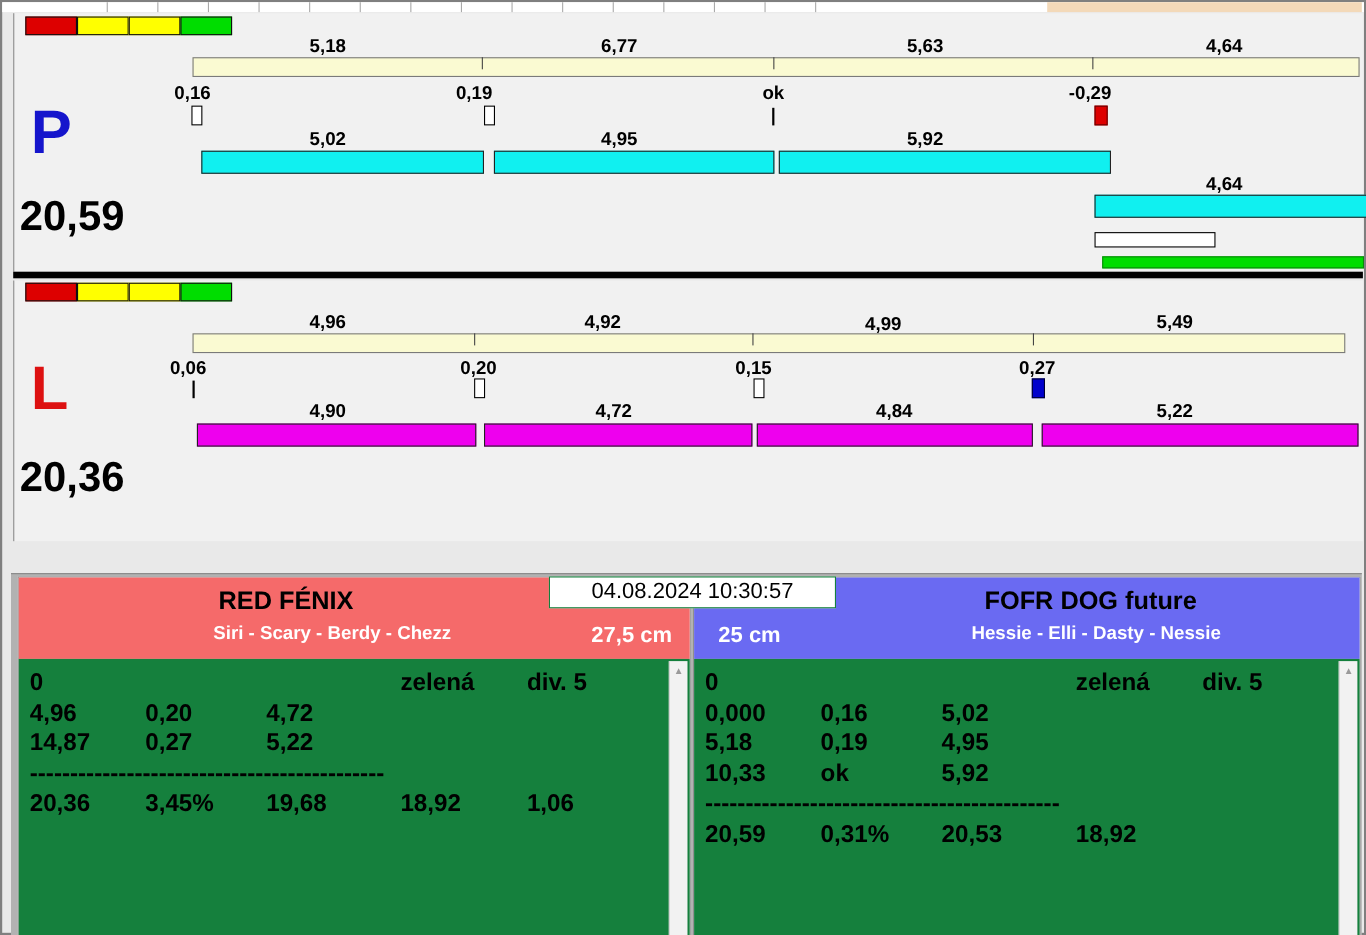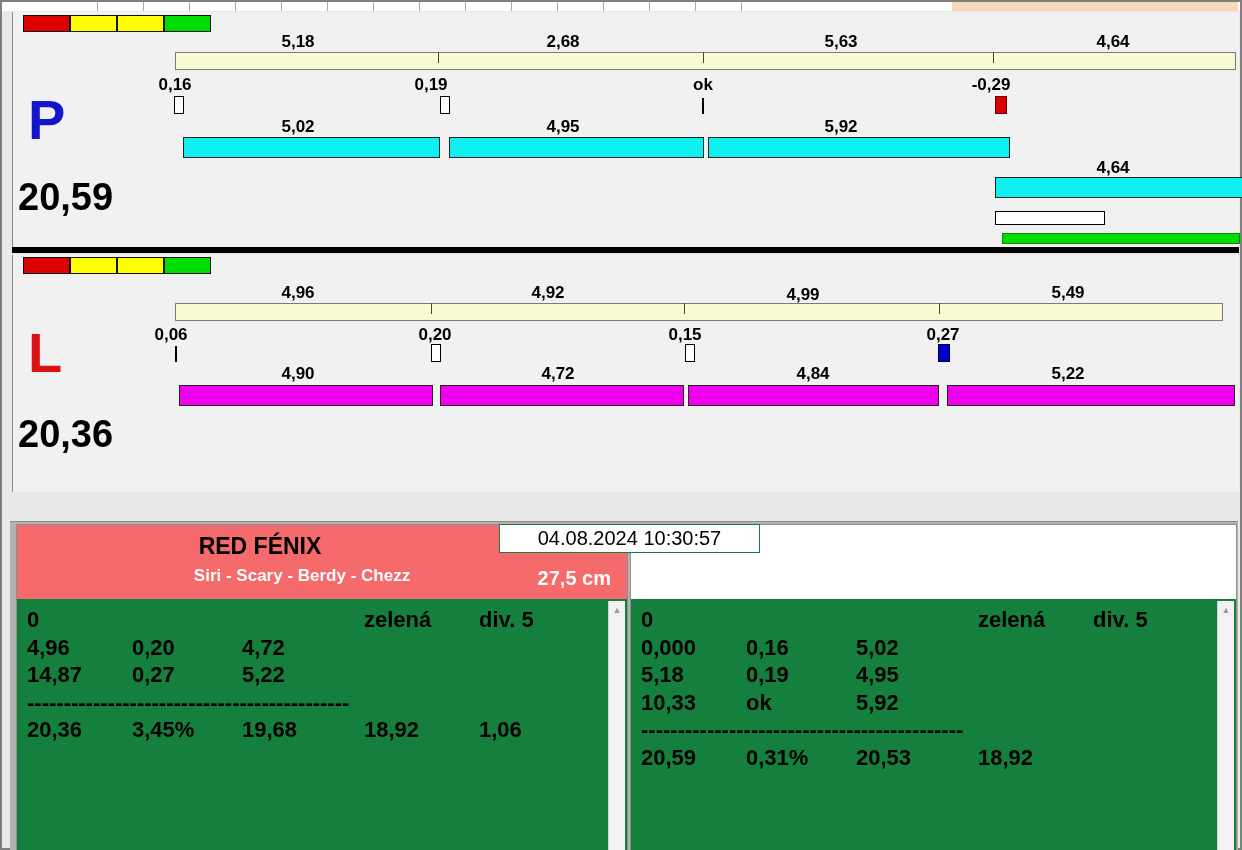--- a/index.html
+++ b/index.html
@@ -97,21 +97,21 @@
 
   <section class="lane" style="left:10px;top:10px;width:1227px;height:235px;">
     <div class="lights" style="left:10px;top:3px;">
       <span class="light lt-red"></span>
       <span class="light lt-yellow"></span>
       <span class="light lt-yellow"></span>
       <span class="light lt-green"></span>
     </div>
 
     <div class="nlabel" style="left:245px;top:20px;">5,18</div>
-    <div class="nlabel" style="left:510px;top:20px;">2,68</div>
+    <div class="nlabel" style="left:510px;top:20px;">6,77</div>
     <div class="nlabel" style="left:788px;top:20px;">5,63</div>
     <div class="nlabel" style="left:1060px;top:20px;">4,64</div>
 
     <div class="bar cream" style="left:162px;top:40px;width:1061px;height:18px;"></div>
     <div class="bar-tick" style="left:425px;top:40px;height:11px;"></div>
     <div class="bar-tick" style="left:690px;top:40px;height:11px;"></div>
     <div class="bar-tick" style="left:980px;top:40px;height:11px;"></div>
 
     <div class="nlabel" style="left:122px;top:63px;">0,16</div>
     <div class="nlabel" style="left:378px;top:63px;">0,19</div>
@@ -207,20 +207,25 @@
           <span class="c c1">20,36</span><span class="c c2">3,45%</span><span class="c c3">19,68</span><span class="c c4">18,92</span><span class="c">1,06</span>
         </div>
       </div>
       <div class="sb">
         <div class="sb-btn sb-up">▲</div>
         <div class="sb-btn sb-down">▼</div>
       </div>
     </div>
 
     <div class="panel" style="left:620px;top:2px;width:607px;height:347px;">
+      <div class="phead phead-blue">
+        <div class="pname" style="padding-left:116px;">FOFR DOG future</div>
+        <div class="pdogs" style="padding-left:126px;">Hessie - Elli - Dasty - Nessie</div>
+        <div class="pheight" style="left:22px;top:42px;">25 cm</div>
+      </div>
       <div class="pbody">
         <div class="prow">
           <span class="c c1">0</span><span class="c c2"></span><span class="c c3"></span><span class="c c4">zelená</span><span class="c">div. 5</span>
         </div>
         <div class="prow">
           <span class="c c1">0,000</span><span class="c c2">0,16</span><span class="c c3">5,02</span>
         </div>
         <div class="prow">
           <span class="c c1">5,18</span><span class="c c2">0,19</span><span class="c c3">4,95</span>
         </div>

